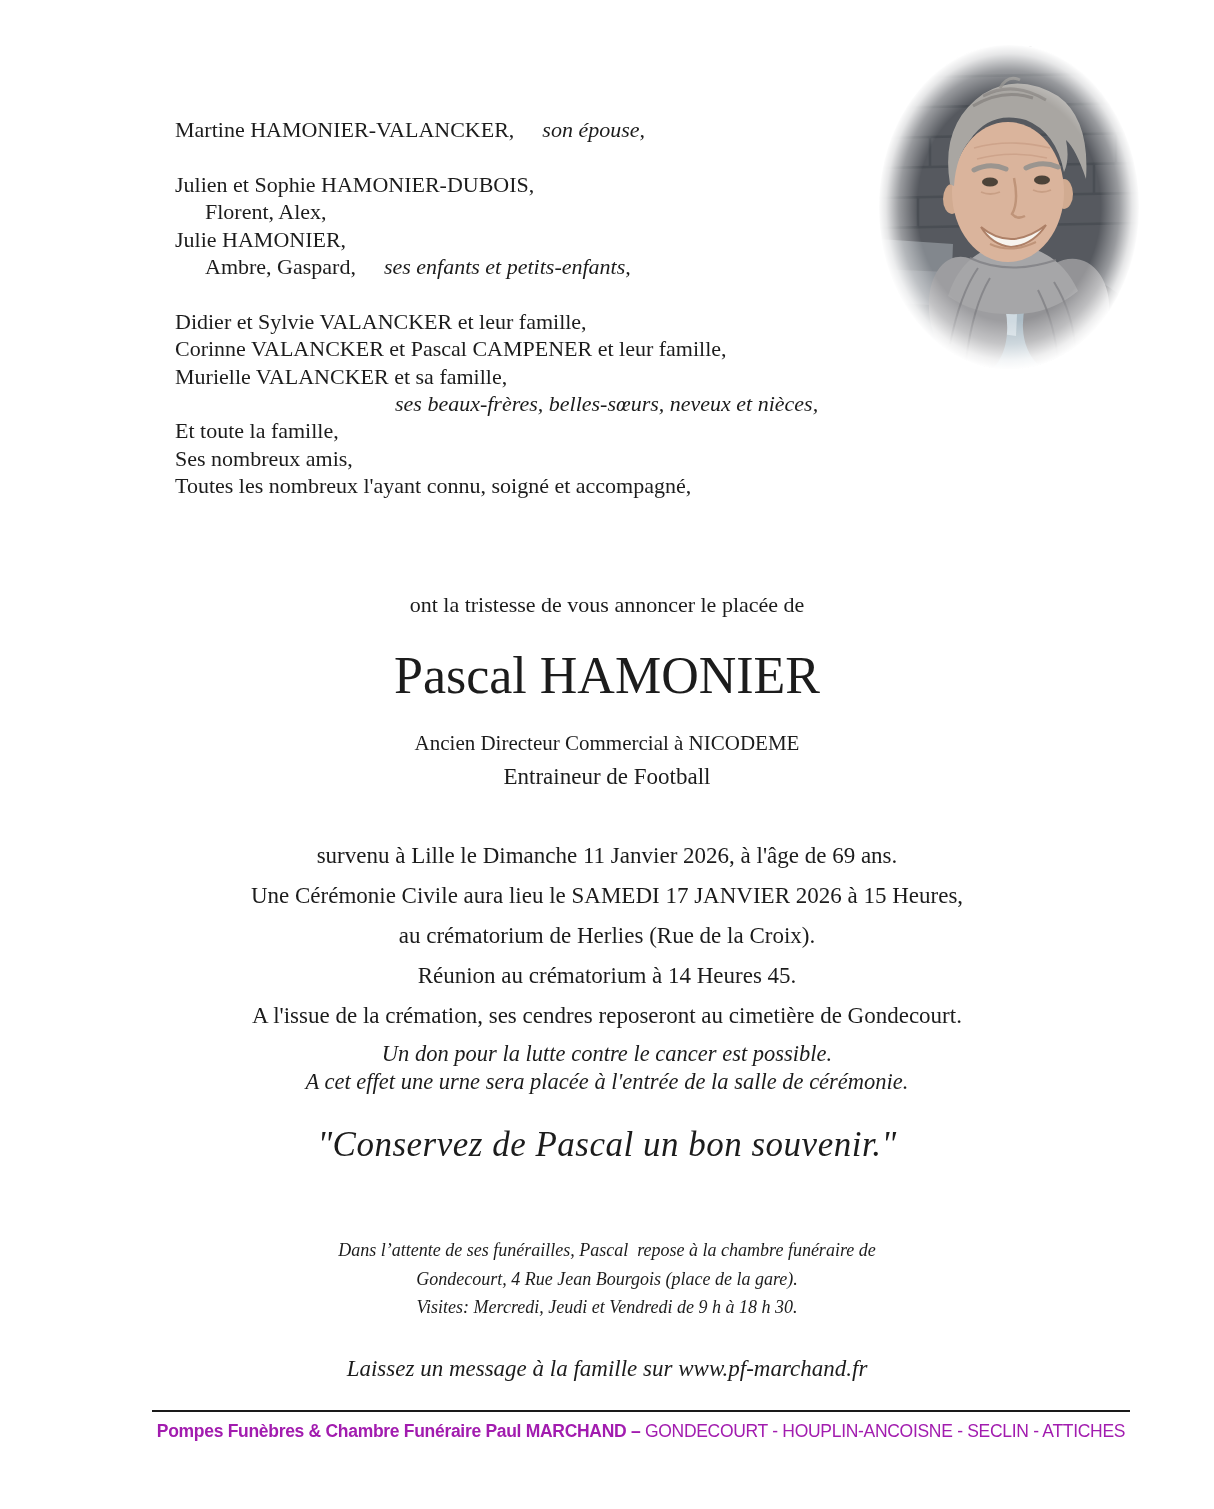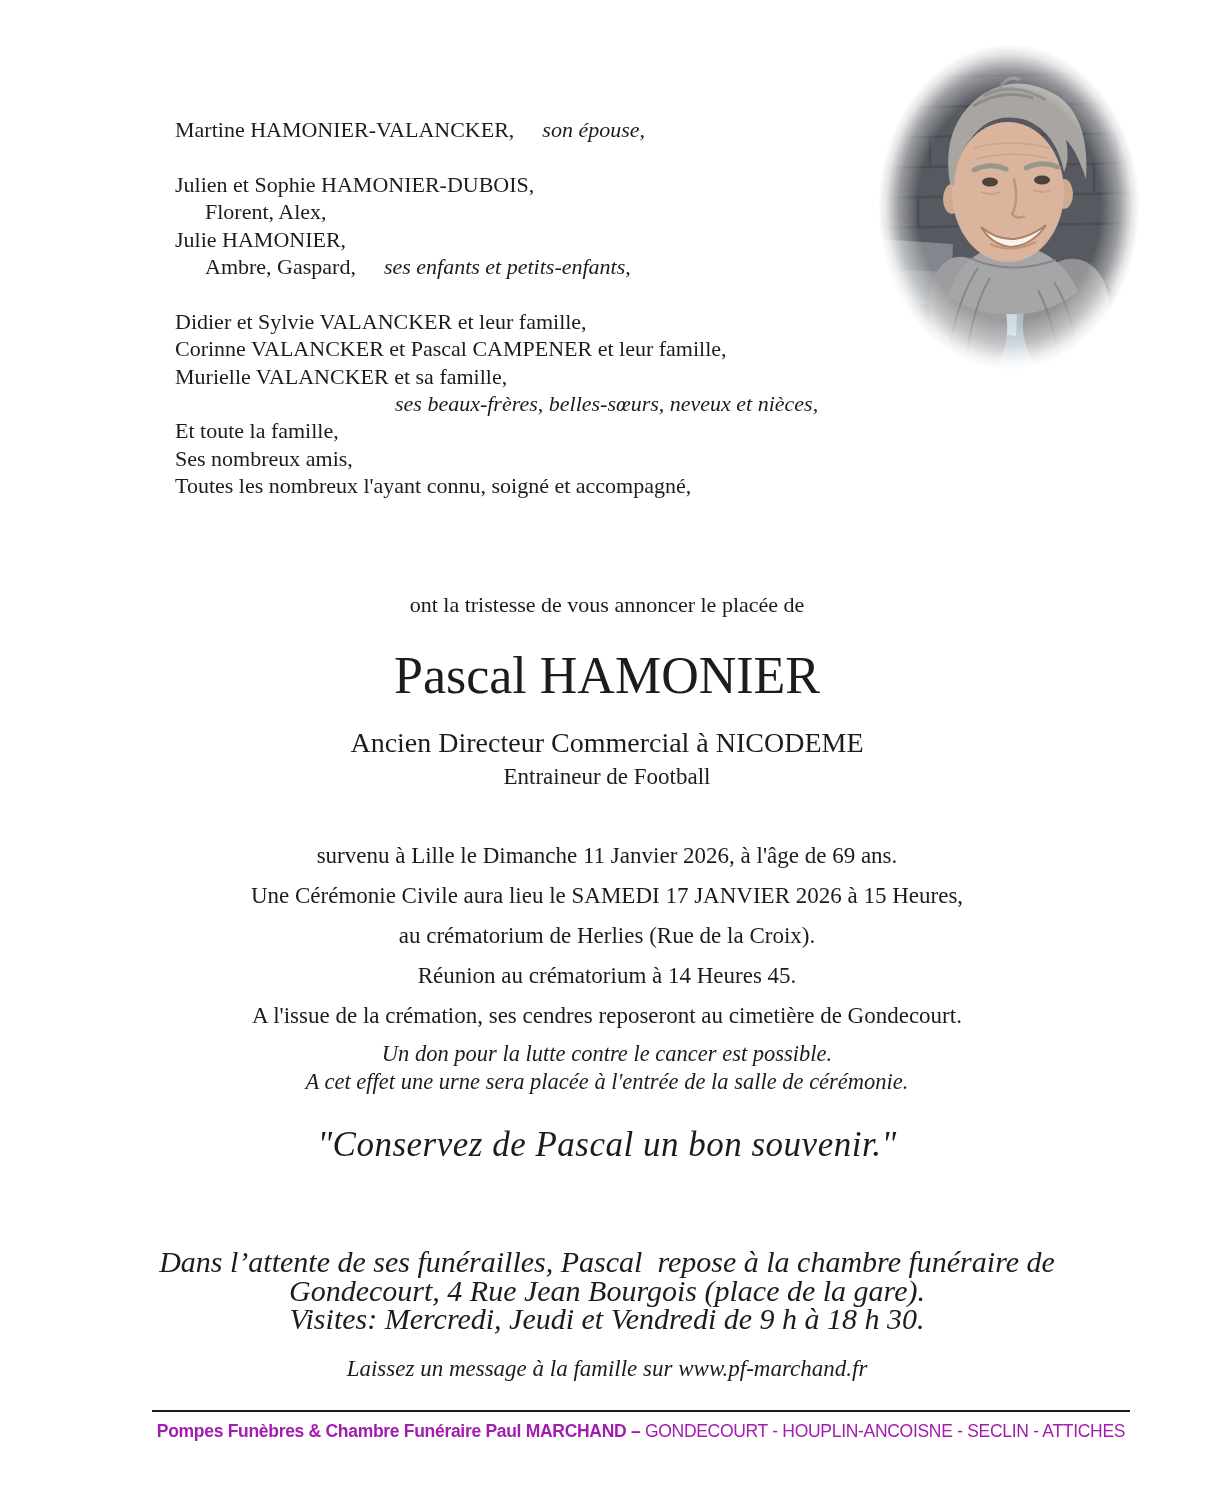--- a/index.html
+++ b/index.html
@@ -33,29 +33,29 @@
   .family .sp-before { margin-top: 27.4px; }
   .ind1 { padding-left: 30px; }
   .ind2 { padding-left: 220px; }
   .it { font-style: italic; }
   .note-gap { margin-left: 28px; font-style: italic; }
 
   
   .center { position: absolute; left: 0; width: 1214px; text-align: center; }
   .intro   { top: 592px; font-size: 22px; }
   .name    { top: 645px; font-size: 52px; line-height: 62px; }
-  .role1   { top: 728px; font-size: 28px; line-height: 30px; }
+  .role1   { top: 728px; font-size: 21px; line-height: 30px; }
   .role2   { top: 762px; font-size: 23px; line-height: 30px; }
 
   .details { top: 836px; font-size: 23px; line-height: 40px; }
   .donation { top: 1040px; font-size: 22.5px; line-height: 28px; font-style: italic; }
 
   .quote { top: 1122px; font-size: 35px; line-height: 46px; font-style: italic; letter-spacing: 0.5px; }
 
-  .repose { top: 1236px; font-size: 30px; line-height: 28.6px; font-style: italic; margin-top: 12px; }
+  .repose { top: 1236px; font-size: 18px; line-height: 28.6px; font-style: italic; }
   .message { top: 1356px; font-size: 23px; font-style: italic; }
 
   
   .footer-rule {
     position: absolute;
     left: 152px; top: 1410px;
     width: 978px; height: 2px;
     background: #1a1a1a;
   }
   .footer {

